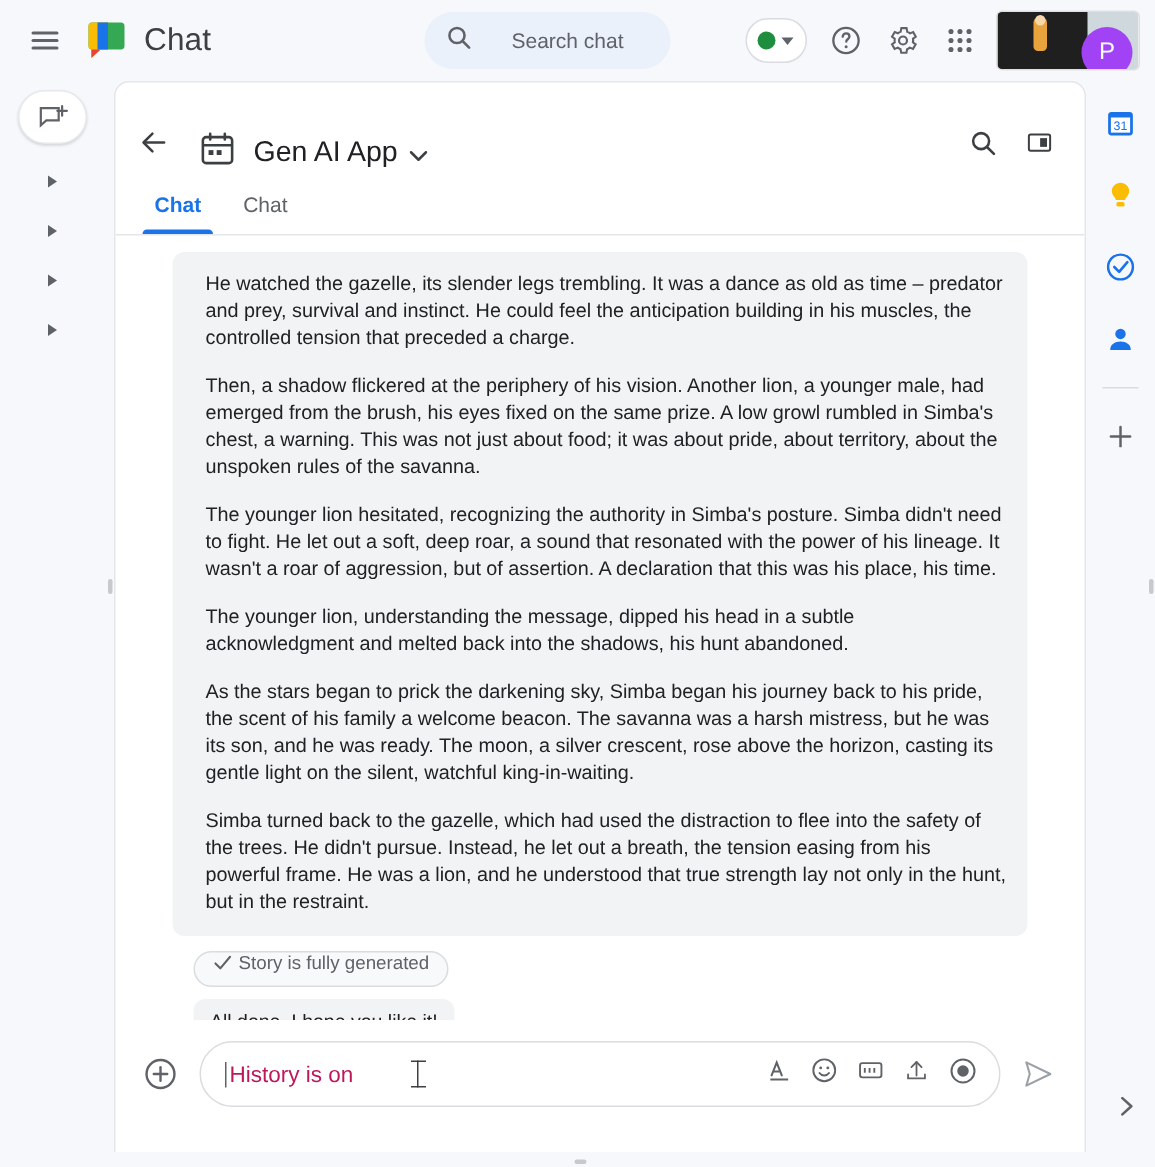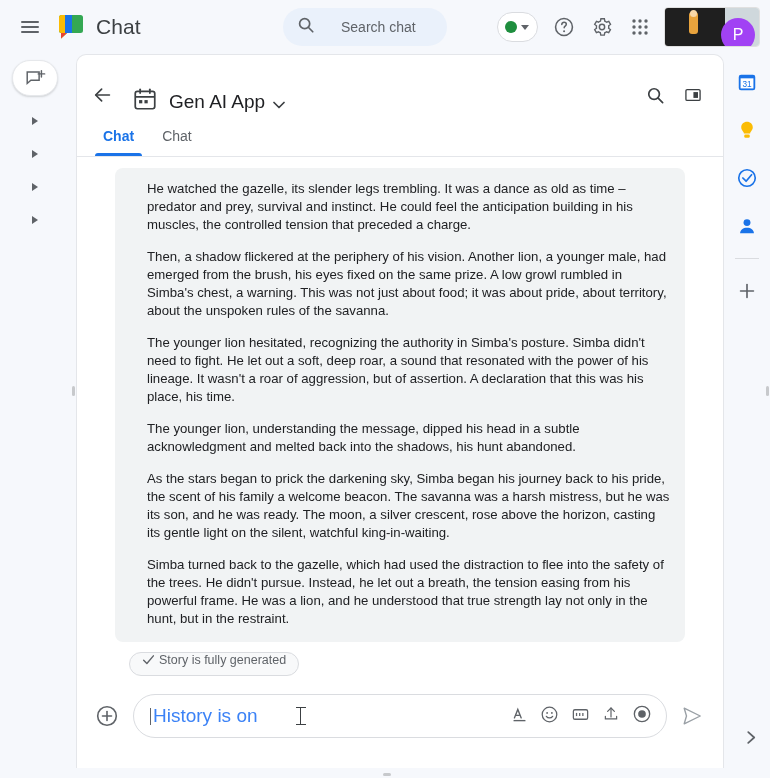--- a/index.html
+++ b/index.html
@@ -197,21 +197,21 @@
   .messages {
     position: absolute; left: 0; right: 0; top: 103px; bottom: 88px;
     overflow: hidden;
     padding: 10px 0 0 0;
   }
   .msg-bubble {
     margin: 0 auto;
     width: 570px;
     background: #f1f3f4;
     border-radius: 8px;
-    padding: 12px 14px 14px 32px;
+    padding: 12px 14px 14px 22px;
   }
   .msg-bubble p {
     margin: 0 0 14px 0;
     font-size: 13.2px;
     line-height: 18px;
     color: #202124;
   }
   .msg-bubble p:last-child { margin-bottom: 0; }
 
   .status-chip {
@@ -250,21 +250,21 @@
     flex: 1;
     margin: 0 6px 0 8px;
     height: 44px;
     border: 1px solid #dadce0;
     border-radius: 22px;
     display: flex; align-items: center;
     padding: 0 14px 0 16px;
     background: #fff;
   }
   .input-placeholder {
-    font-size: 19px; color: #3b82f6;
+    font-size: 15px; color: #be185d;
   }
   .caretbar {
     width: 1px; height: 17px; background: #5f6368;
     margin-right: 2px;
   }
   .text-cursor {
     margin-left: 38px;
     width: 10px; height: 18px;
     position: relative;
   }

